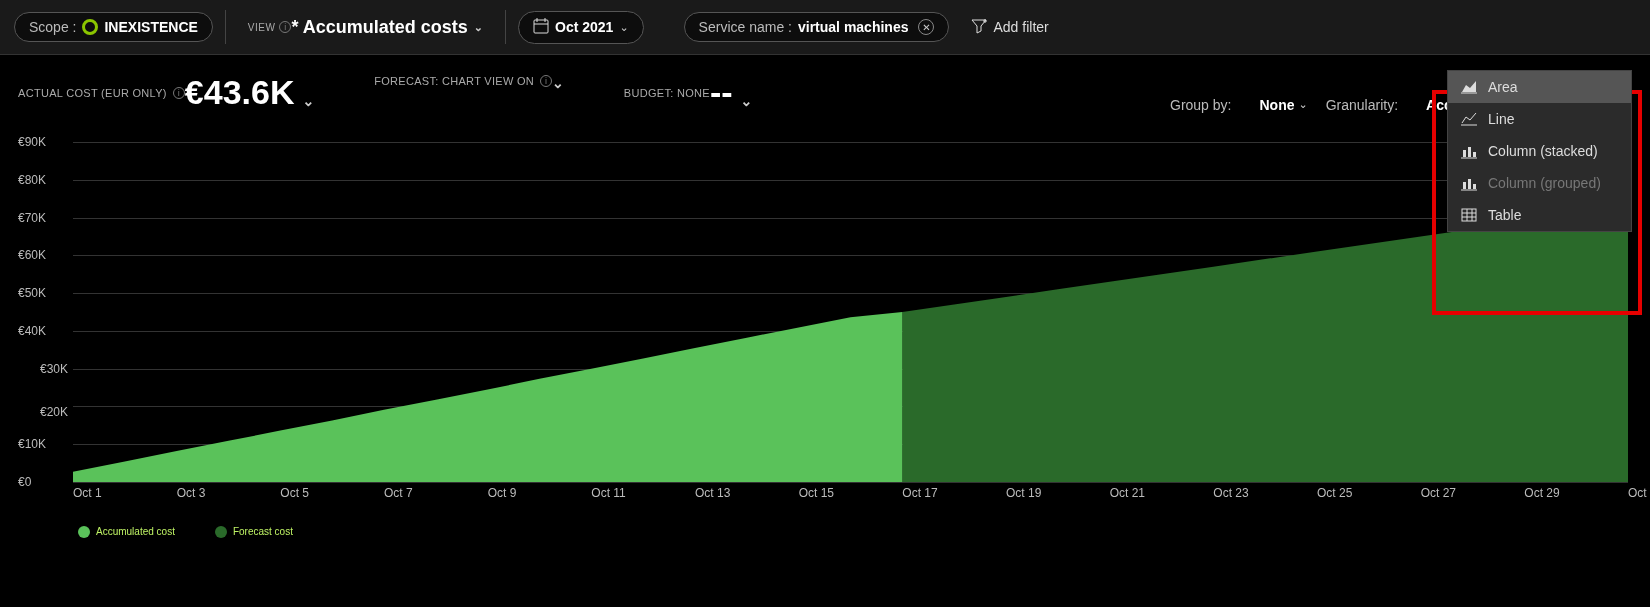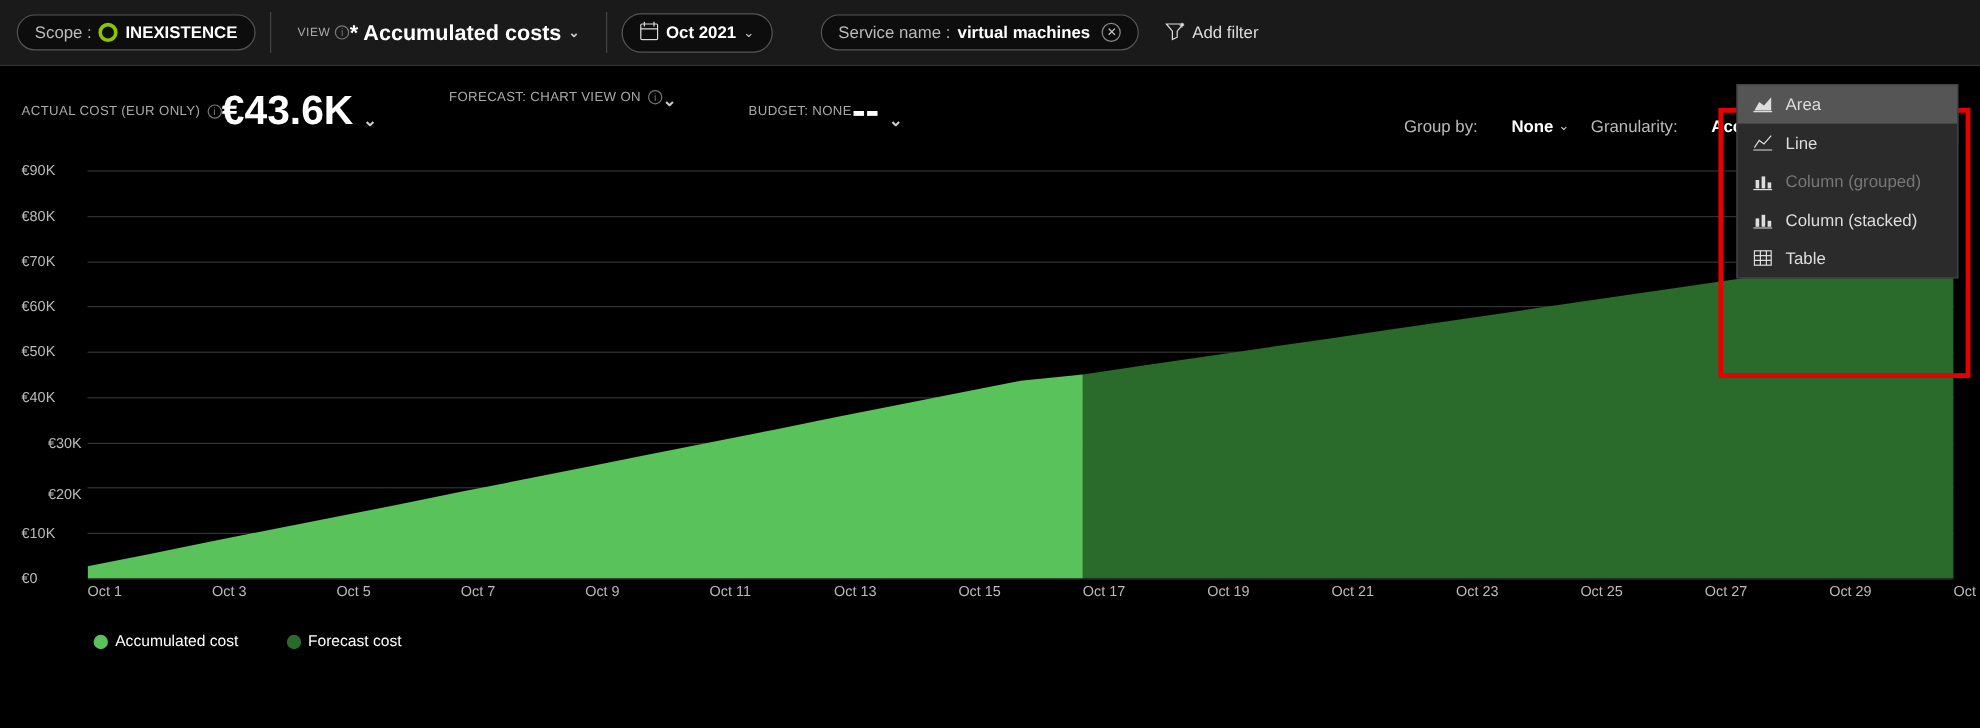--- a/index.html
+++ b/index.html
@@ -48,21 +48,21 @@
   .chart { position:relative; width:1610px; height:360px; }
   .y-axis { position:absolute; left:0; top:0; width:50px; height:340px; }
   .y-tick { position:absolute; left:0; width:50px; text-align:left; font-size:12px; color:#bbb; transform:translateY(-50%); }
   .grid { position:absolute; left:55px; right:0; top:0; height:340px; }
   .grid-line { position:absolute; left:0; right:0; height:1px; background:#333; }
   .plot { position:absolute; left:55px; right:0; top:0; height:340px; }
   .x-axis { position:absolute; left:55px; right:0; top:344px; display:flex; justify-content:space-between; font-size:12px; color:#bbb; }
   .x-tick { width:0; white-space:nowrap; transform:translateX(-50%); text-align:center; }
   
   
-  .legend { display:flex; align-items:center; gap:40px; margin: 24px 0 0 60px; font-size:13px; color:#ffffff; }
+  .legend { display:flex; align-items:center; gap:40px; margin: 24px 0 0 60px; font-size:10px; color:#bef264; }
   .legend .dot { width:12px; height:12px; border-radius:50%; display:inline-block; margin-right:6px; vertical-align:middle;}
   
 </style>
 </head>
 <body>
 
 <div class="toolbar">
   <div class="pill">
     <span class="label">Scope :</span>
     <span class="o-ring"></span>
@@ -172,41 +172,41 @@
     </div>
     <div class="item">
       <span class="ico">
         <svg width="16" height="16" viewBox="0 0 16 16">
           <polyline points="1,12 5,6 9,9 15,2" fill="none" stroke="#ddd"></polyline>
           <line x1="0" y1="14" x2="16" y2="14" stroke="#ddd"></line>
         </svg>
       </span>
       <span>Line</span>
     </div>
-    <div class="item disabled">
+    <div class="item">
       <span class="ico">
         <svg width="16" height="16" viewBox="0 0 16 16">
           <rect x="2" y="7" width="3" height="7" fill="#ddd"></rect>
           <rect x="7" y="4" width="3" height="10" fill="#ddd"></rect>
           <rect x="12" y="9" width="3" height="5" fill="#ddd"></rect>
           <line x1="0" y1="15" x2="16" y2="15" stroke="#ddd"></line>
         </svg>
       </span>
-      <span>Column (grouped)</span>
-    </div>
-    <div class="item">
+      <span>Column (stacked)</span>
+    </div>
+    <div class="item disabled">
       <span class="ico">
         <svg width="16" height="16" viewBox="0 0 16 16">
           <rect x="2" y="7" width="3" height="7" fill="#ddd"></rect>
           <rect x="7" y="4" width="3" height="10" fill="#ddd"></rect>
           <rect x="12" y="9" width="3" height="5" fill="#ddd"></rect>
           <line x1="0" y1="15" x2="16" y2="15" stroke="#ddd"></line>
         </svg>
       </span>
-      <span>Column (stacked)</span>
+      <span>Column (grouped)</span>
     </div>
     <div class="item">
       <span class="ico">
         <svg width="16" height="16" viewBox="0 0 16 16">
           <rect x="1" y="2" width="14" height="12" fill="none" stroke="#ddd"></rect>
           <line x1="1" y1="6" x2="15" y2="6" stroke="#ddd"></line>
           <line x1="1" y1="10" x2="15" y2="10" stroke="#ddd"></line>
           <line x1="6" y1="2" x2="6" y2="14" stroke="#ddd"></line>
           <line x1="11" y1="2" x2="11" y2="14" stroke="#ddd"></line>
         </svg>

